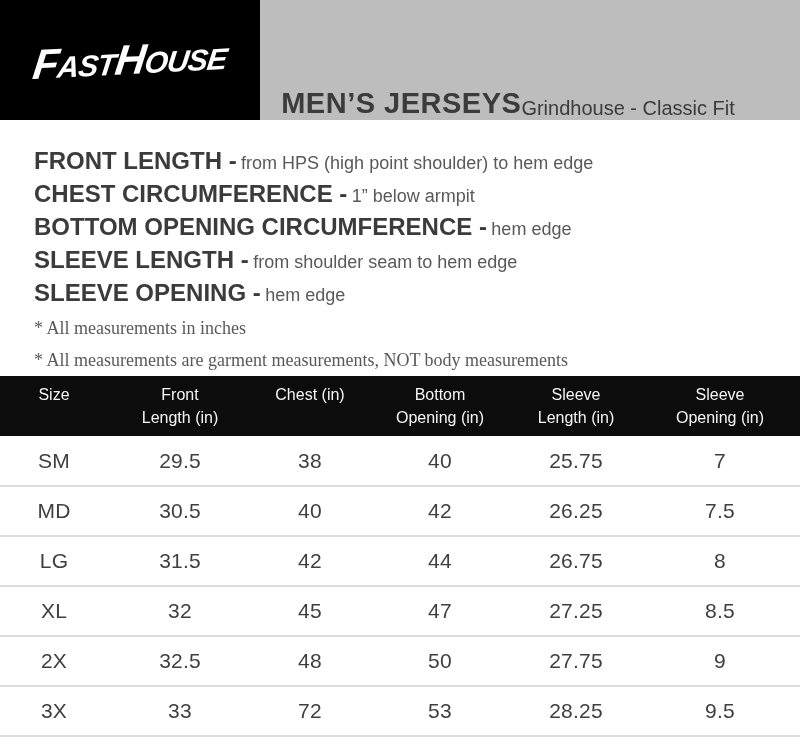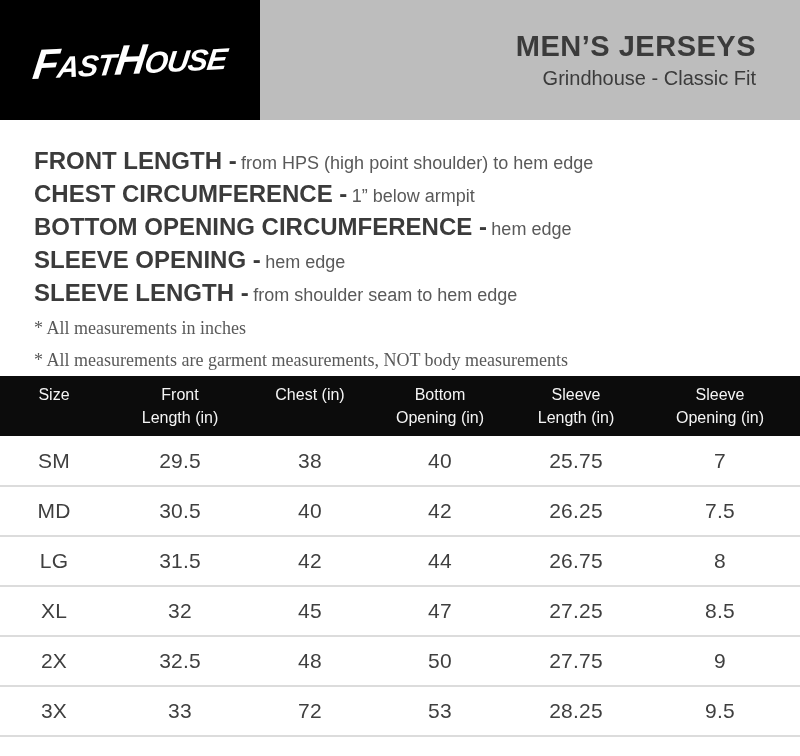--- a/index.html
+++ b/index.html
@@ -20,21 +20,21 @@
     display:flex;align-items:center;justify-content:center;flex-shrink:0;
   }
   .logo{
     color:var(--logo-text-color);font-style:italic;font-weight:bold;
     white-space:nowrap;transform:skewX(-10deg) rotate(-3deg);
     letter-spacing:-1px;line-height:1;
   }
   .logo .lg{font-size:42px;}
   .logo .sm{font-size:30px;}
   .band{
-    flex:1;display:flex;flex-direction:column;justify-content:center;
+    flex:1;display:flex;flex-direction:row;justify-content:center;
     align-items:flex-end;padding-right:44px;
   }
   .title{font-size:29px;font-weight:600;color:var(--title-text);letter-spacing:0.5px;line-height:1.15;}
   .subtitle{font-size:20px;font-weight:400;color:var(--title-text);margin-top:3px;}
   
   .defs{padding:26px 30px 0 34px;}
   .def-line{line-height:30px;white-space:nowrap;}
   .term{color:var(--term-text);font-weight:600;font-size:24px;}
   .desc{color:var(--desc-text);font-weight:400;font-size:18px;}
   .notes{margin-top:1px;font-family:Liberation Serif, serif;}
@@ -69,22 +69,22 @@
     <div class="title">MEN’S JERSEYS</div>
     <div class="subtitle">Grindhouse - Classic Fit</div>
   </div>
 </div>
 
 <div class="defs">
   <div>
       <div class="def-line"><span class="term">FRONT LENGTH -</span> <span class="desc">from HPS (high point shoulder) to hem edge</span></div>
       <div class="def-line"><span class="term">CHEST CIRCUMFERENCE -</span> <span class="desc">1” below armpit</span></div>
       <div class="def-line"><span class="term">BOTTOM OPENING CIRCUMFERENCE -</span> <span class="desc">hem edge</span></div>
+      <div class="def-line"><span class="term">SLEEVE LENGTH -</span> <span class="desc">from shoulder seam to hem edge</span></div>
       <div class="def-line"><span class="term">SLEEVE OPENING -</span> <span class="desc">hem edge</span></div>
-      <div class="def-line"><span class="term">SLEEVE LENGTH -</span> <span class="desc">from shoulder seam to hem edge</span></div>
     </div>
   <div class="notes">
       <div class="note">* All measurements in inches</div>
       <div class="note">* All measurements are garment measurements, NOT body measurements</div>
     </div>
 </div>
 
 <table class="size-table">
   <colgroup>
     <col class="c1">

